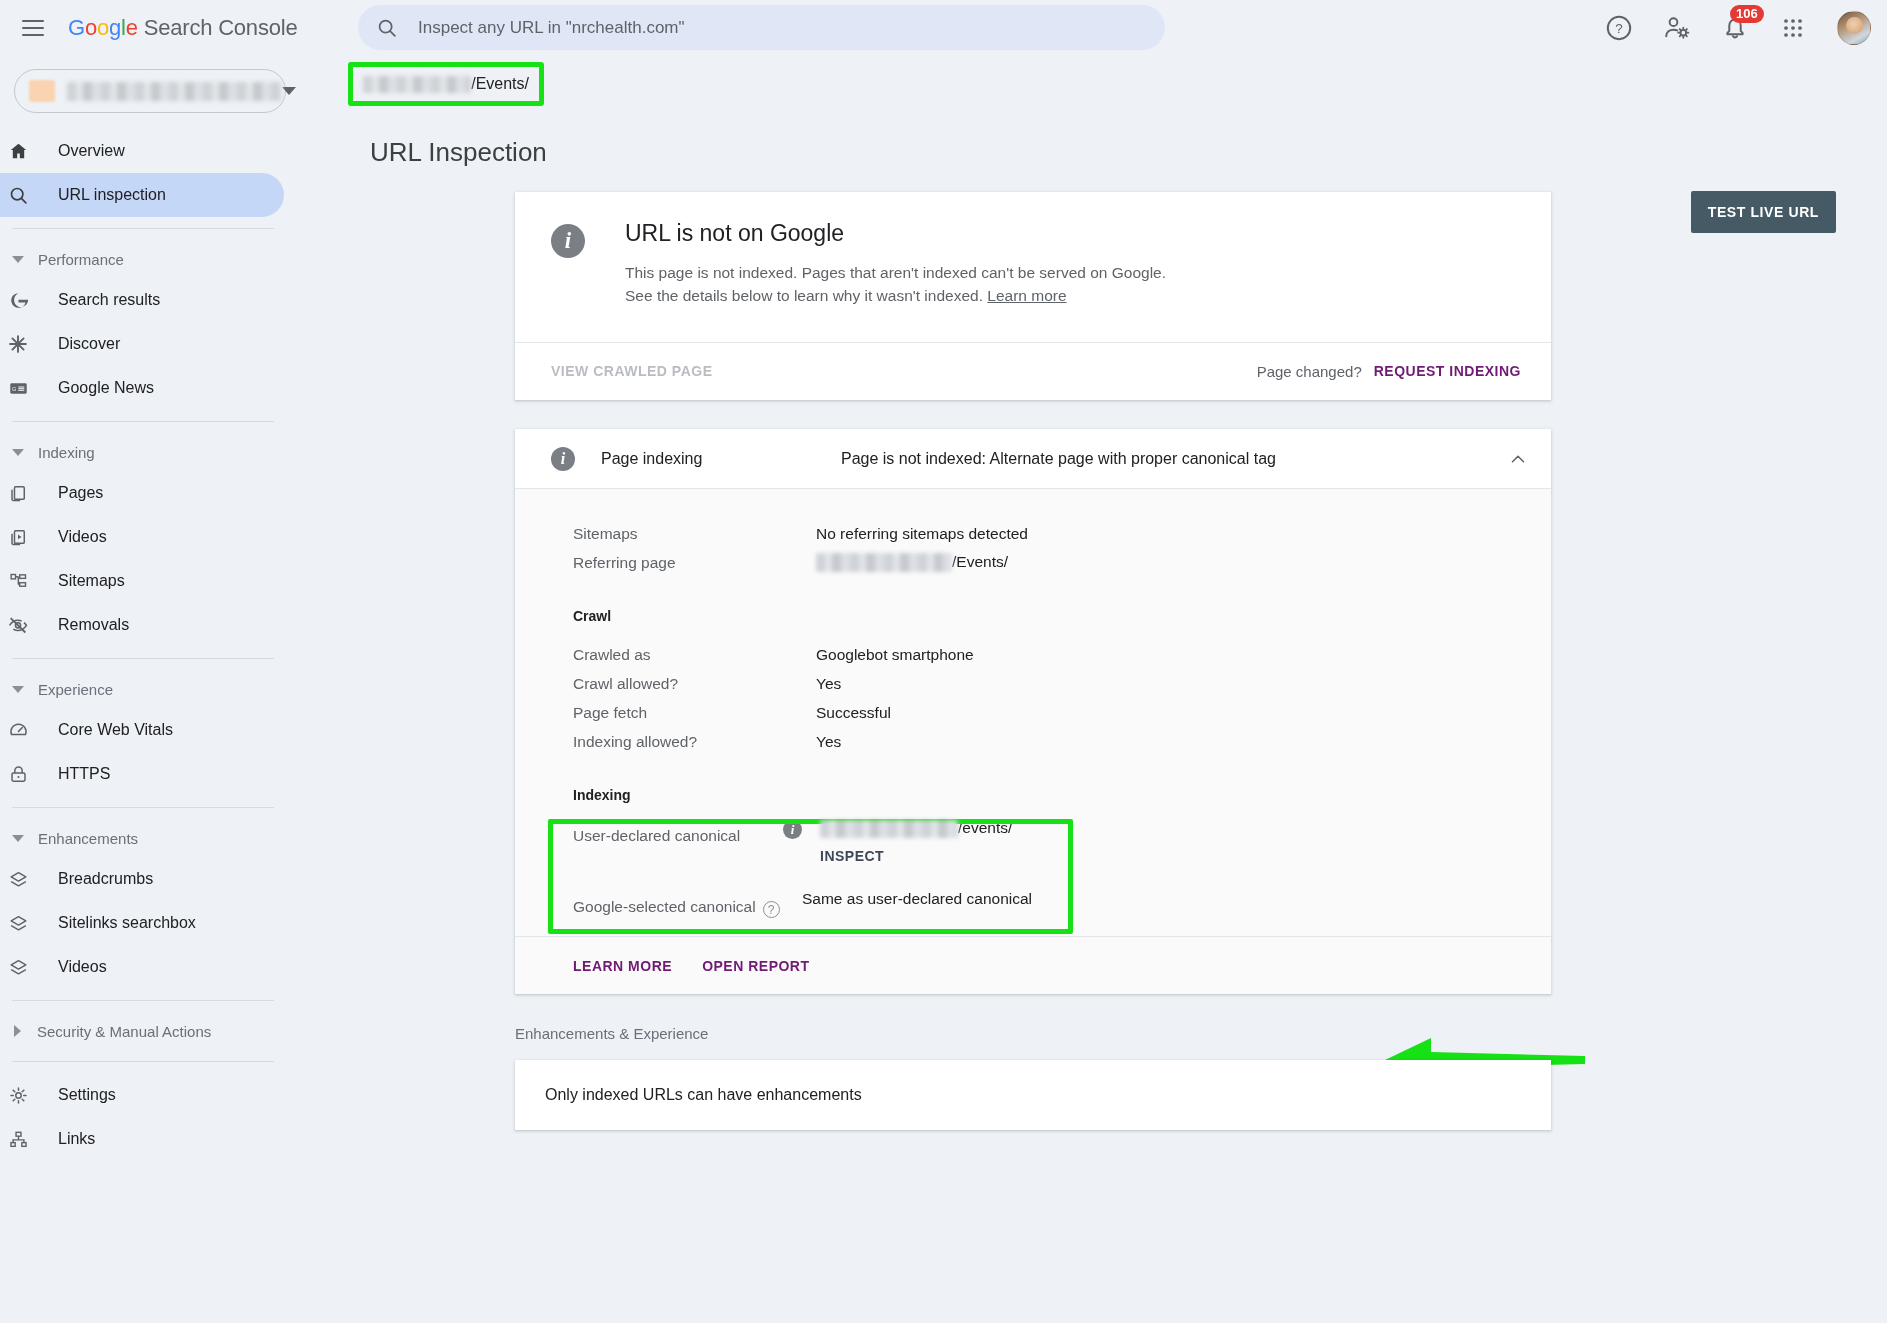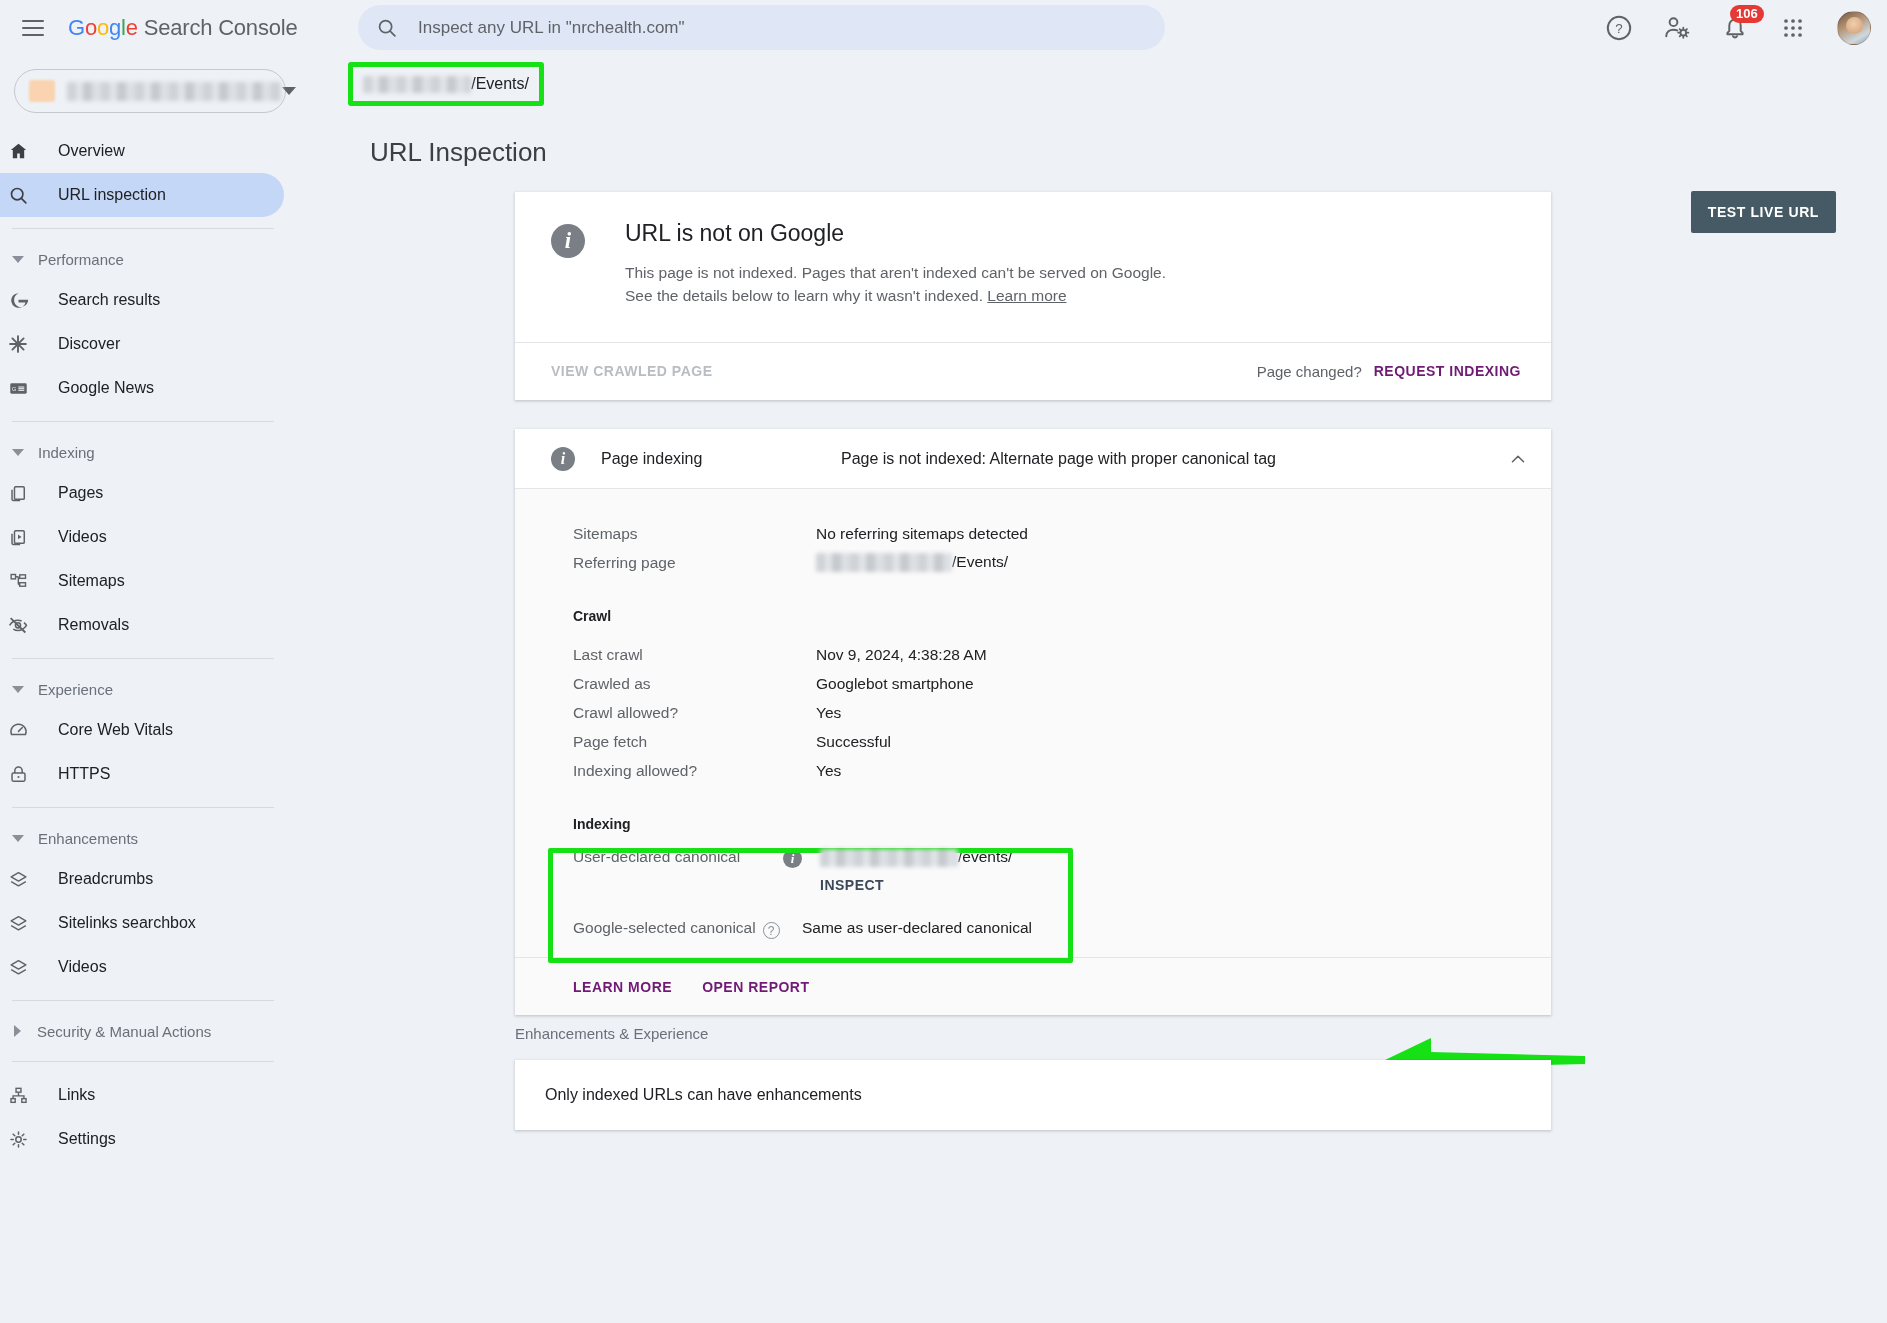--- a/index.html
+++ b/index.html
@@ -183,21 +183,21 @@
   .gap { height: 31px; }
 
   .idx-zone { position: relative; padding-bottom: 18px; }
   .green-box {
     position: absolute; left: 33px; top: 0px;
     width: 525px; height: 115px;
     border: 5px solid #15e115; border-radius: 2px;
     pointer-events: none;
   }
   .row-tall { display: flex; padding-left: 58px; align-items: flex-start; }
-  .row-tall .k { font-size: 15.5px; color: #5f6368; width: 210px; flex: 0 0 auto; padding-top: 0; }
+  .row-tall .k { font-size: 15.5px; color: #5f6368; width: 210px; flex: 0 0 auto; padding-top: 8px; }
   .tiny-info {
     width: 19px; height: 19px; border-radius: 50%;
     background: #7a7f85; color: #fff;
     font-family: "Liberation Serif", serif;
     font-size: 13px; font-weight: bold; font-style: italic;
     display: flex; align-items: center; justify-content: center;
     flex: 0 0 auto; margin-right: 18px; margin-top: 1px;
   }
   .qmark {
     width: 17px; height: 17px; border-radius: 50%;
@@ -472,38 +472,38 @@
 
     <div class="nav-group">
       <span class="gcaret closed"></span>
       <span class="gl">Security &amp; Manual Actions</span>
     </div>
 
     <div class="nav-sep"></div>
 
     <div class="nav-item">
       <span class="ni">
+        <svg viewBox="0 0 24 24" width="21" height="21" fill="none" stroke="#5f6368" stroke-width="1.7">
+          <circle cx="12" cy="12" r="3.1"></circle>
+          <path d="M12 3.4v2.6M12 18v2.6M3.4 12h2.6M18 12h2.6M5.9 5.9l1.9 1.9M16.2 16.2l1.9 1.9M18.1 5.9l-1.9 1.9M7.8 16.2l-1.9 1.9" stroke-linecap="round"></path>
+        </svg>
+      </span>
+      <span class="nl">Settings</span>
+    </div>
+
+    <div class="nav-item">
+      <span class="ni">
         <svg viewBox="0 0 24 24" width="21" height="21" fill="none" stroke="#5f6368" stroke-width="1.6">
           <rect x="9.2" y="3.8" width="5.6" height="4.4"></rect>
             <rect x="3.4" y="15.6" width="4.8" height="4.2"></rect>
           <rect x="15.8" y="15.6" width="4.8" height="4.2"></rect>
             <path d="M12 8.2v4.2M5.8 15.6v-3.2h12.4v3.2"></path>
         </svg>
       </span>
       <span class="nl">Links</span>
-    </div>
-
-    <div class="nav-item">
-      <span class="ni">
-        <svg viewBox="0 0 24 24" width="21" height="21" fill="none" stroke="#5f6368" stroke-width="1.7">
-          <circle cx="12" cy="12" r="3.1"></circle>
-          <path d="M12 3.4v2.6M12 18v2.6M3.4 12h2.6M18 12h2.6M5.9 5.9l1.9 1.9M16.2 16.2l1.9 1.9M18.1 5.9l-1.9 1.9M7.8 16.2l-1.9 1.9" stroke-linecap="round"></path>
-        </svg>
-      </span>
-      <span class="nl">Settings</span>
     </div>
 
   </div>
 </div>
 
 <div class="main">
 
   <div class="page-title">URL Inspection</div>
   <button class="test-live">TEST LIVE URL</button>
 
@@ -547,24 +547,20 @@
       <div class="row">
         <div class="k">Referring page</div>
         <div class="v">
           <span class="blur-block" style="width:136px;height:19px"></span><span>/Events/</span>
         </div>
       </div>
 
       <div class="gap"></div>
 
       <div class="sub-head">Crawl</div>
-      <div class="row">
-        <div class="k">Last crawl</div>
-        <div class="v">Nov 9, 2024, 4:38:28 AM</div>
-      </div>
       <div class="row">
         <div class="k">Crawled as</div>
         <div class="v">Googlebot smartphone</div>
       </div>
       <div class="row">
         <div class="k">Crawl allowed?</div>
         <div class="v">Yes</div>
       </div>
       <div class="row">
         <div class="k">Page fetch</div>

